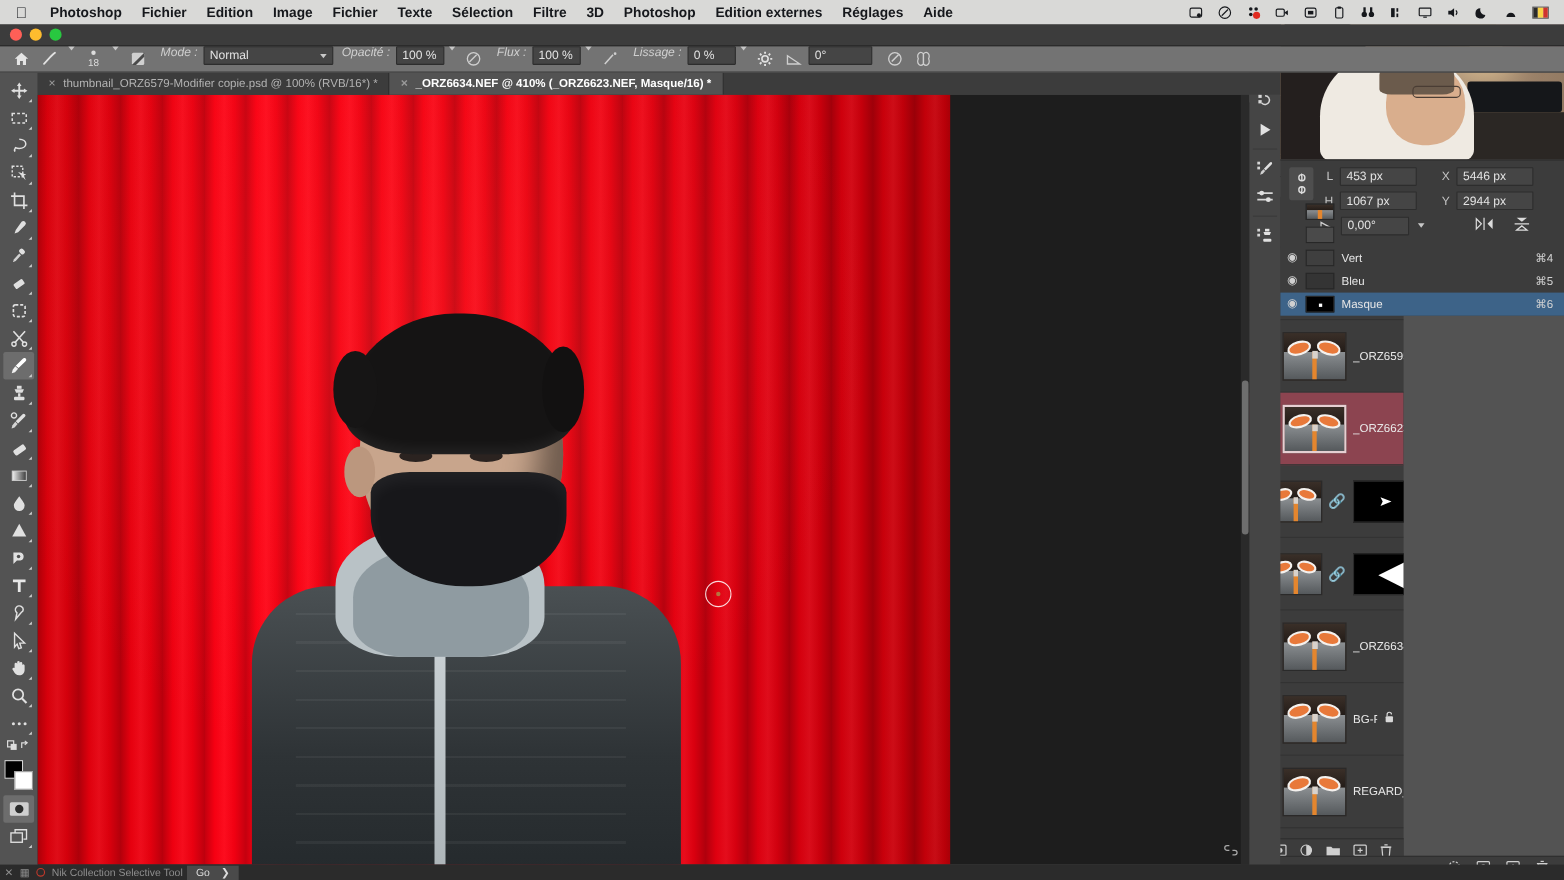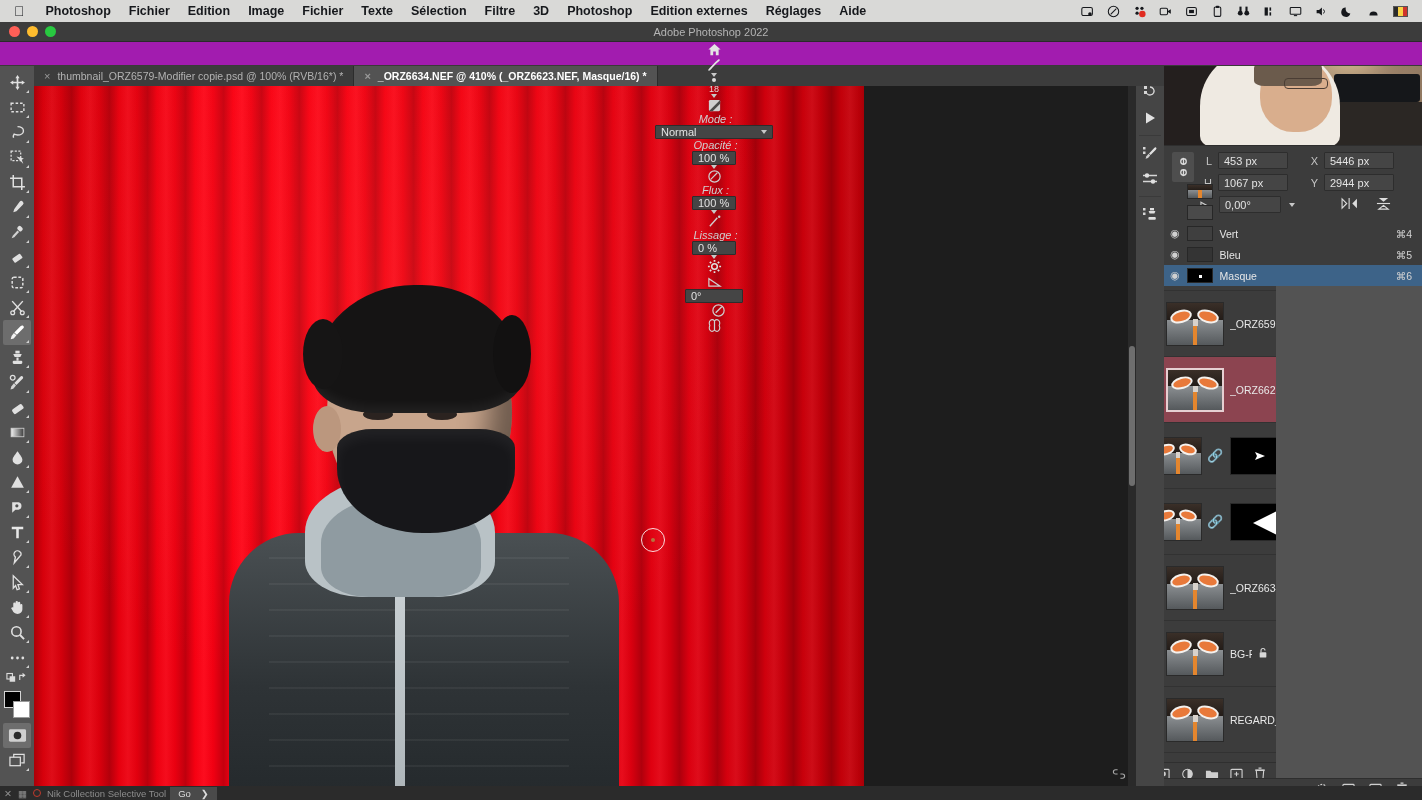--- a/index.html
+++ b/index.html
@@ -32,22 +32,22 @@
     border-bottom: 1px solid #2a2a2a; z-index: 30;
   }
   .traffic { display: flex; gap: 7px; padding-left: 9px; }
   .traffic i { width: 11px; height: 11px; border-radius: 50%; display: block; }
   .ps-title .t { position: absolute; left: 0; right: 0; text-align: center;
      font-size: 11px; color: #b4b4b4; }
 
   
   .optbar {
     position: absolute; left: 0; top: 42px; width: 1422px; height: 24px;
-    background: #a21caf; display: flex; align-items: center; gap: 0;
-    border-bottom: 1px solid #3a3a3a; padding-left: 6px; z-index: 25; flex-direction: column;
+    background: #737373; display: flex; align-items: flex-start; gap: 0;
+    border-bottom: 1px solid #3a3a3a; padding-left: 6px; z-index: 25;
   }
   .obtn { width: 26px; height: 22px; display: flex; align-items: center; justify-content: center; }
   .caret { width: 0; height: 0; border-left: 3.5px solid transparent;
     border-right: 3.5px solid transparent; border-top: 4px solid #c8c8c8; margin: 0 4px; }
   .olabel { color: #cfcfcf; padding: 0 5px 0 8px; white-space: nowrap; font-style: italic; }
   .ofield {
     background: #454545; border: 1px solid #2d2d2d; height: 17px;
     display: flex; align-items: center; padding: 0 5px; color: #e2e2e2;
     border-radius: 1px; white-space: nowrap;
   }
@@ -368,21 +368,20 @@
       </span>
   </span>
 </div>
 
 <div class="ps-title">
   <span class="traffic">
     <i style="background:#ff5f57"></i>
     <i style="background:#febc2e"></i>
     <i style="background:#28c840"></i>
   </span>
-  <span class="t">Adobe Photoshop 2022</span>
 </div>
 
 <div class="optbar">
   <span class="obtn">
     <svg width="15" height="15" viewBox="0 0 16 16">
         <path d="M8 2 L14.5 8 H12.4 V14 H9.4 V10 H6.6 V14 H3.6 V8 H1.5 Z" fill="#e4e4e4"></path>
       </svg>
   </span>
   <span class="obtn">
     <svg width="16" height="16" viewBox="0 0 16 16">

